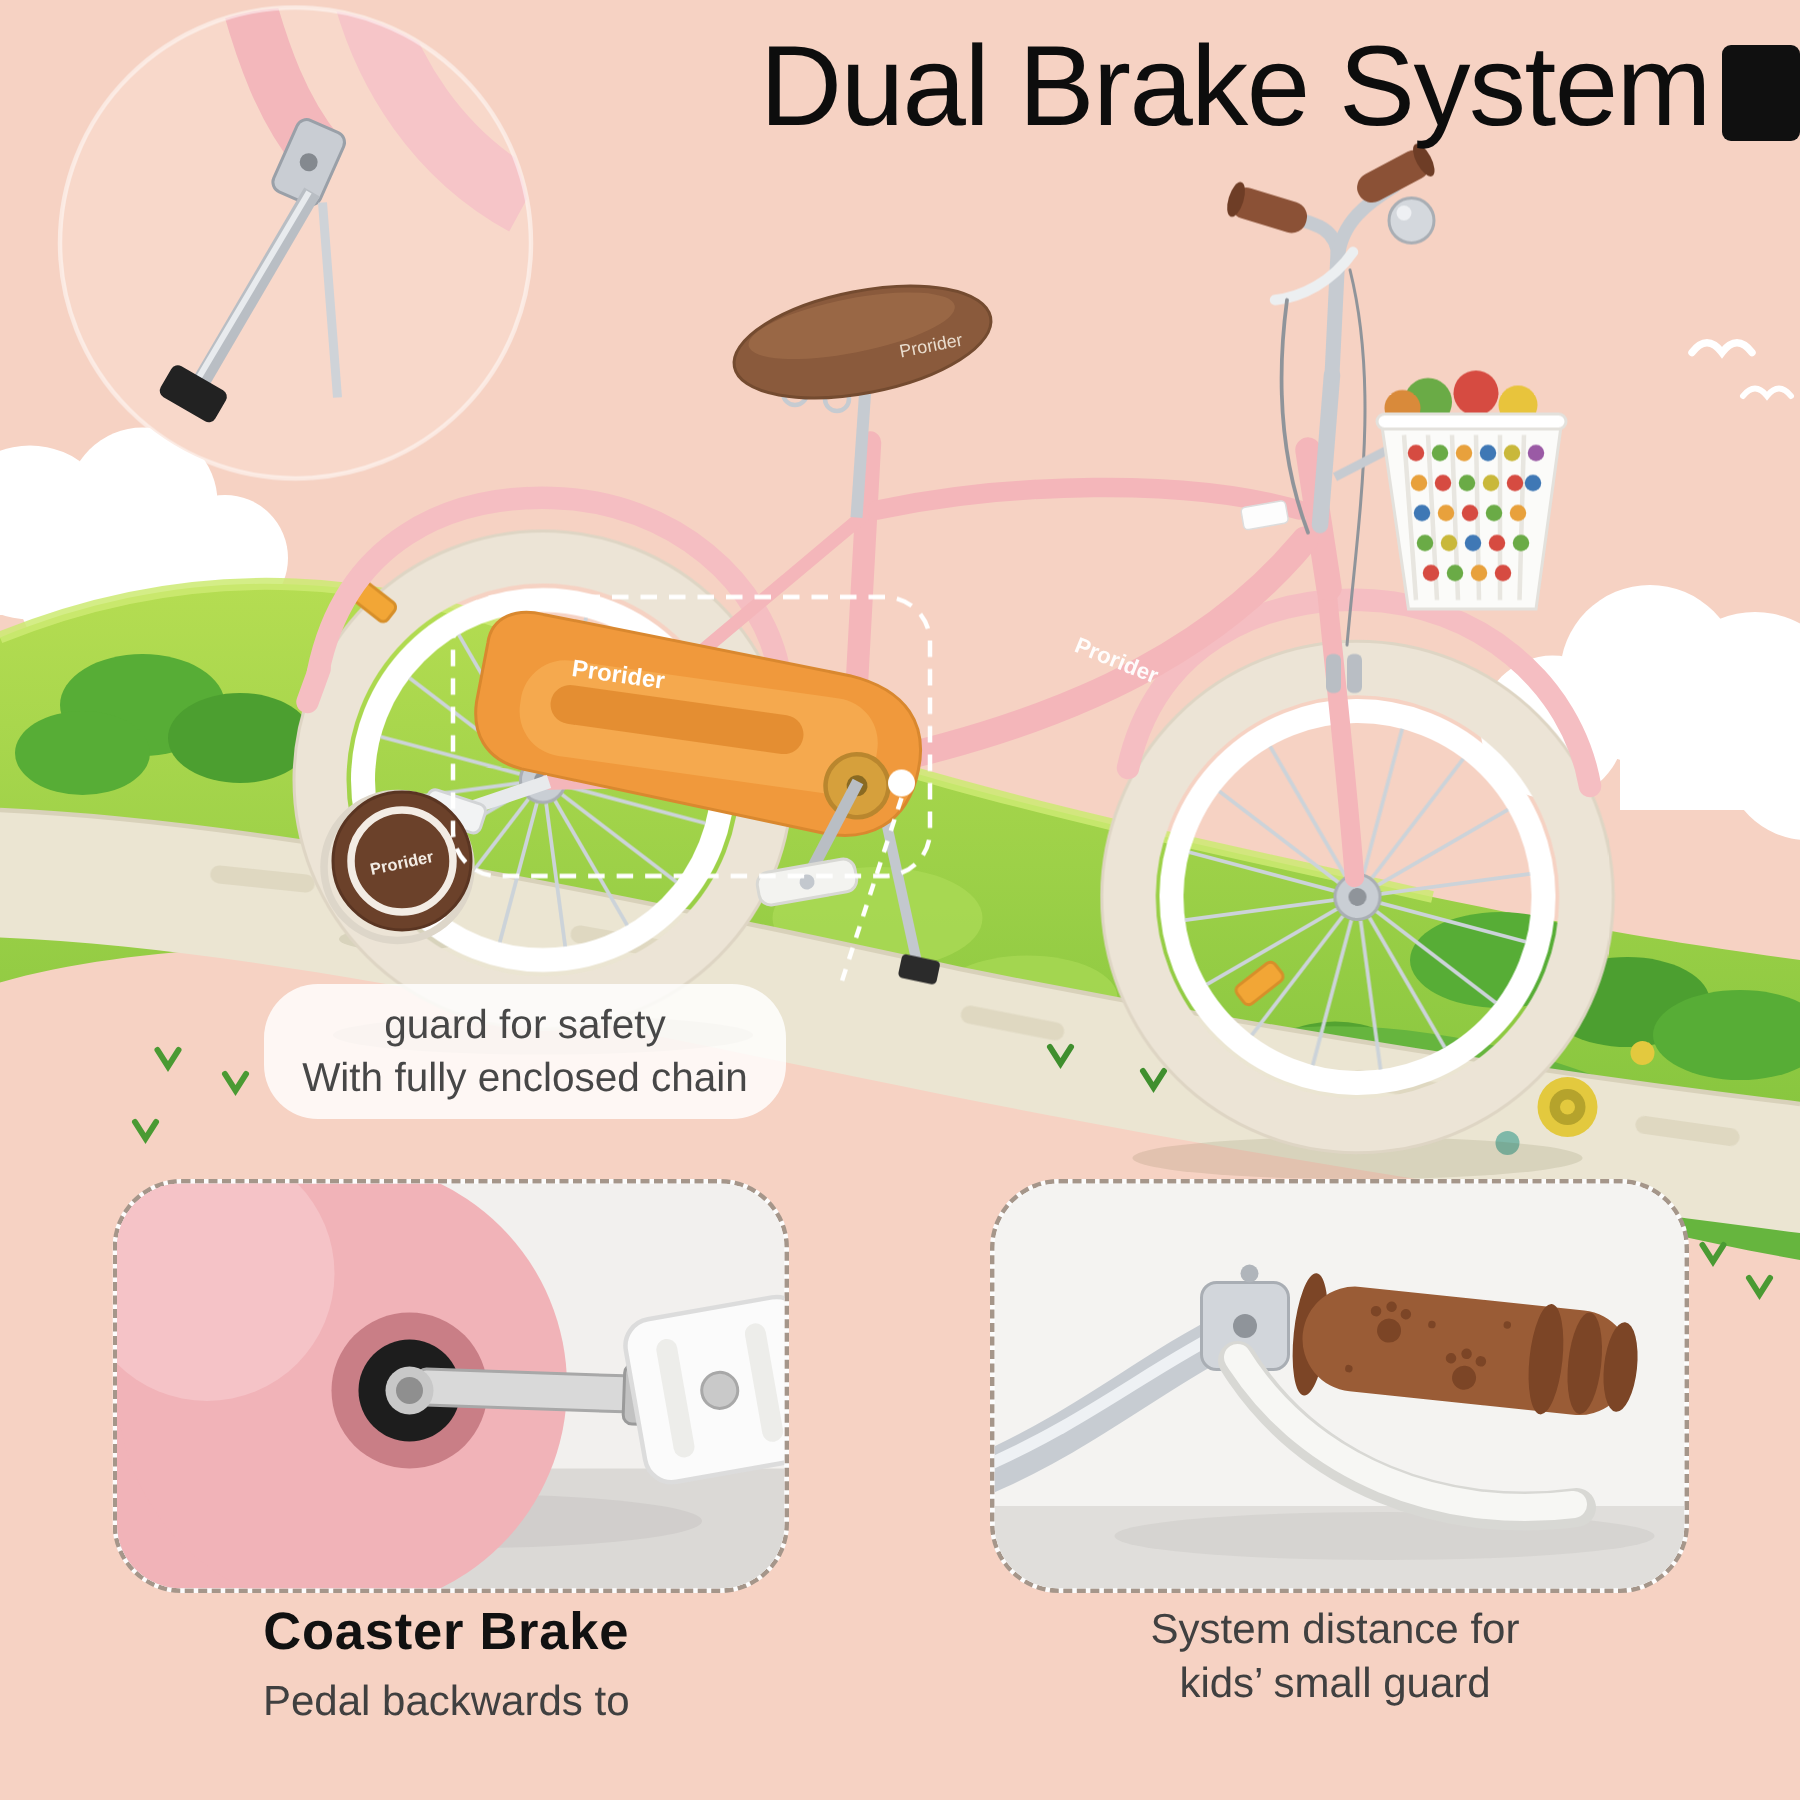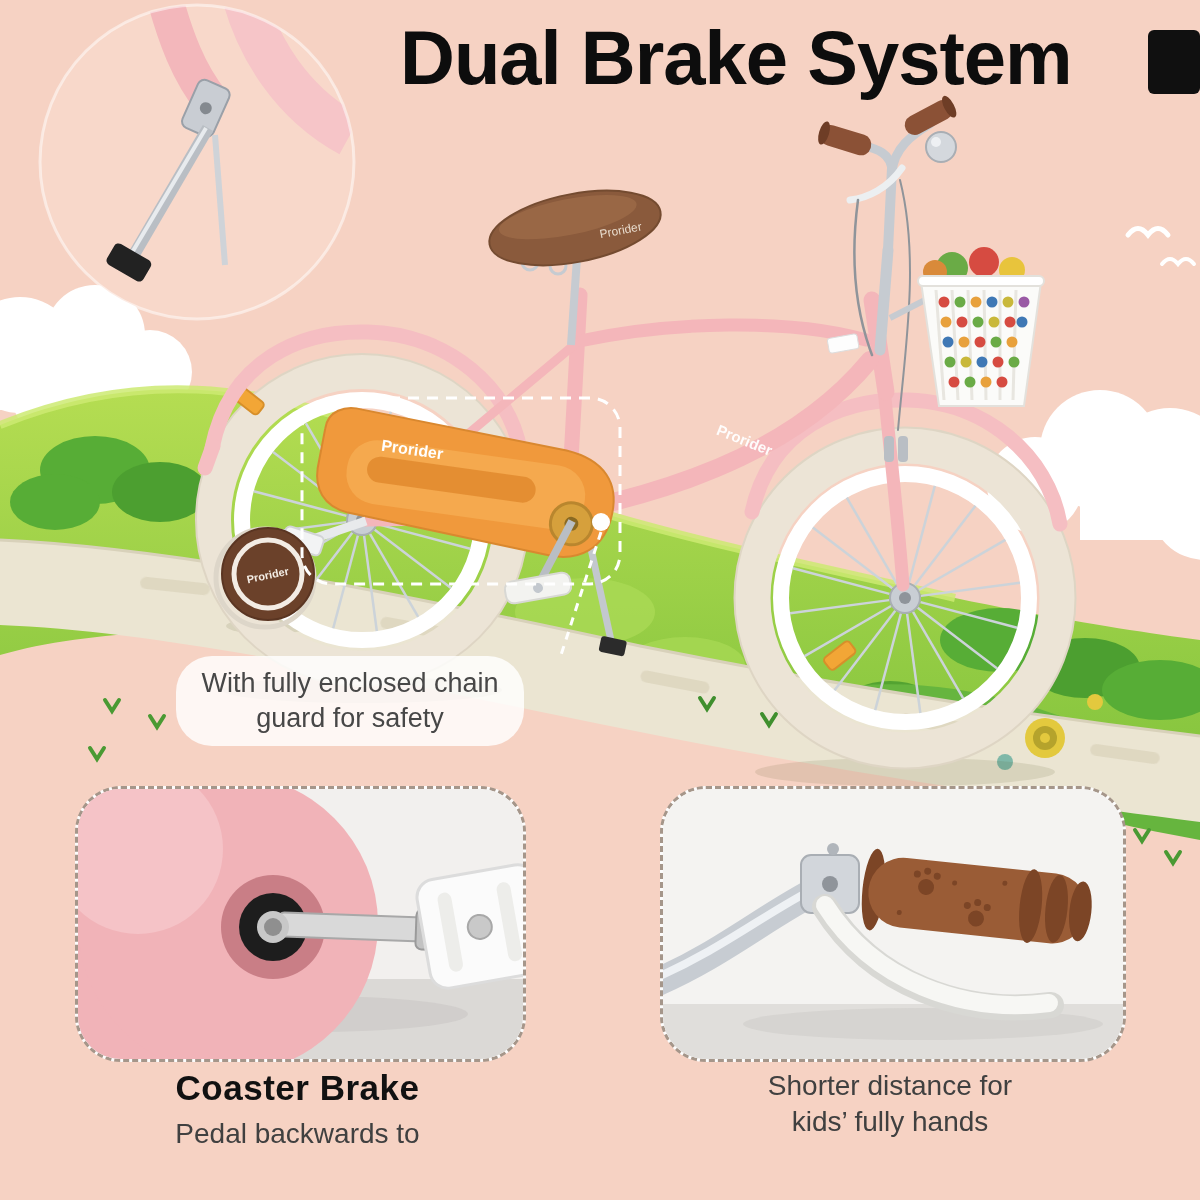--- a/index.html
+++ b/index.html
@@ -1,20 +1,20 @@
 <!DOCTYPE html>
 <html><head>
 <meta charset="utf-8">
 <style>
   html,body{margin:0;padding:0;}
   body{width:1200px;height:1200px;font-family:"Liberation Sans","DejaVu Sans",sans-serif;}
   .stage{position:relative;width:1200px;height:1200px;overflow:hidden;background:#f6d2c3;}
   .scene{position:absolute;left:0;top:0;width:1200px;height:1200px;display:block;}
-  .title{position:absolute;left:400px;top:14px;width:740px;margin:0;text-align:left;
-         font-size:76px;font-weight:700;letter-spacing:-1px;color:#0d0d0d;}
+  .title{position:absolute;left:400px;top:14px;width:740px;margin:0;text-align:right;
+         font-size:76px;font-weight:400;letter-spacing:-1px;color:#0d0d0d;}
   .title-block{position:absolute;left:1148px;top:30px;width:52px;height:64px;background:#101010;border-radius:6px;}
   .callout{position:absolute;left:176px;top:656px;width:348px;height:90px;
            background:rgba(255,255,255,.82);border-radius:36px;display:flex;flex-direction:column;
            align-items:center;justify-content:center;color:#474747;font-size:27px;line-height:1.28;}
   .callout span{display:block;}
   .inset{position:absolute;background:#fcfcfc;border:3px dashed #a5968a;border-radius:46px;overflow:hidden;}
   .inset svg{display:block;width:100%;height:100%;}
   .inset-left{left:75px;top:786px;width:445px;height:270px;}
   .inset-right{left:660px;top:786px;width:460px;height:270px;}
   .caption{position:absolute;text-align:center;color:#111;}
@@ -341,22 +341,22 @@
       <rect x="302" y="398" width="318" height="186" rx="30" fill="none" stroke="#ffffff" stroke-width="3" stroke-dasharray="11 8"></rect>
       <circle cx="601" cy="522" r="9" fill="#ffffff"></circle>
       <line x1="601" y1="532" x2="560" y2="658" stroke="#ffffff" stroke-width="3" stroke-dasharray="8 7"></line>
     </g>
   </svg>
 
   <h1 class="title">Dual Brake System</h1>
   <div class="title-block"></div>
 
   <div class="callout">
+    <span>guard for safety</span>
     <span>With fully enclosed chain</span>
-    <span>guard for safety</span>
   </div>
 
   <div class="inset inset-left">
     <svg viewBox="0 0 445 270">
       <rect width="445" height="270" fill="#f2f0ee"></rect>
       <rect y="190" width="445" height="80" fill="#dbd9d6"></rect>
       <ellipse cx="230" cy="225" rx="160" ry="18" fill="#c9c7c4" opacity=".6"></ellipse>
       <rect x="0" y="0" width="125" height="270" fill="#f1b3b8"></rect>
       <circle cx="150" cy="135" r="150" fill="#f1b3b8"></circle>
       <circle cx="60" cy="60" r="85" fill="#f5c3c7"></circle>
@@ -418,17 +418,17 @@
         </g>
       </g>
     </svg>
   </div>
 
   <div class="caption caption-left">
     <div class="cap-h">Coaster Brake</div>
     <div class="cap-l">Pedal backwards to</div>
   </div>
   <div class="caption caption-right">
-    <div class="cap-l">Shorter distance for</div>
-    <div class="cap-l">kids’ fully hands</div>
+    <div class="cap-l">System distance for</div>
+    <div class="cap-l">kids’ small guard</div>
   </div>
 
 </div>
 
 </body></html>

